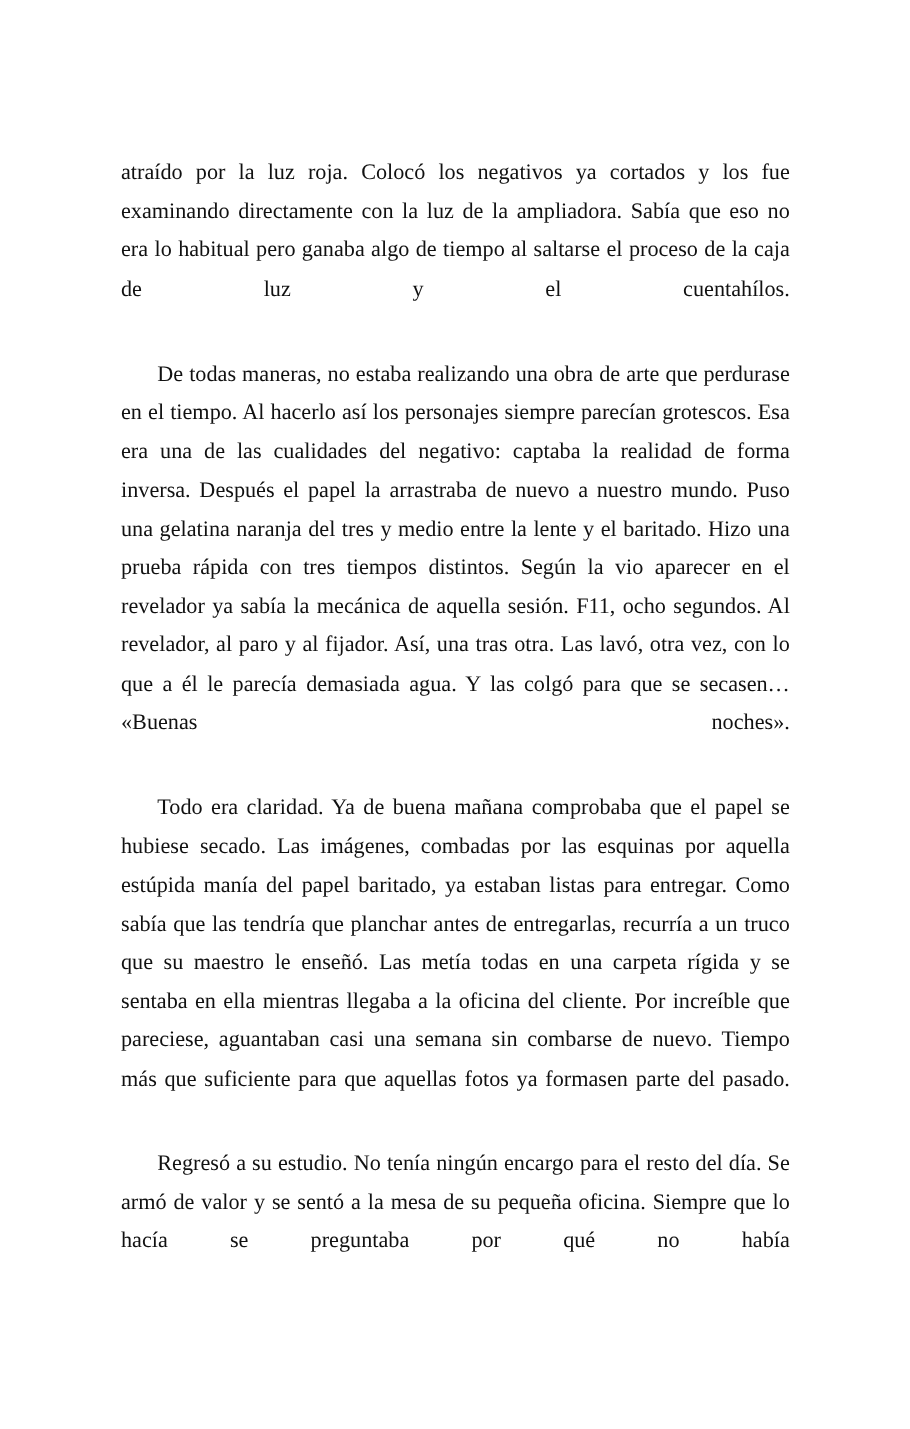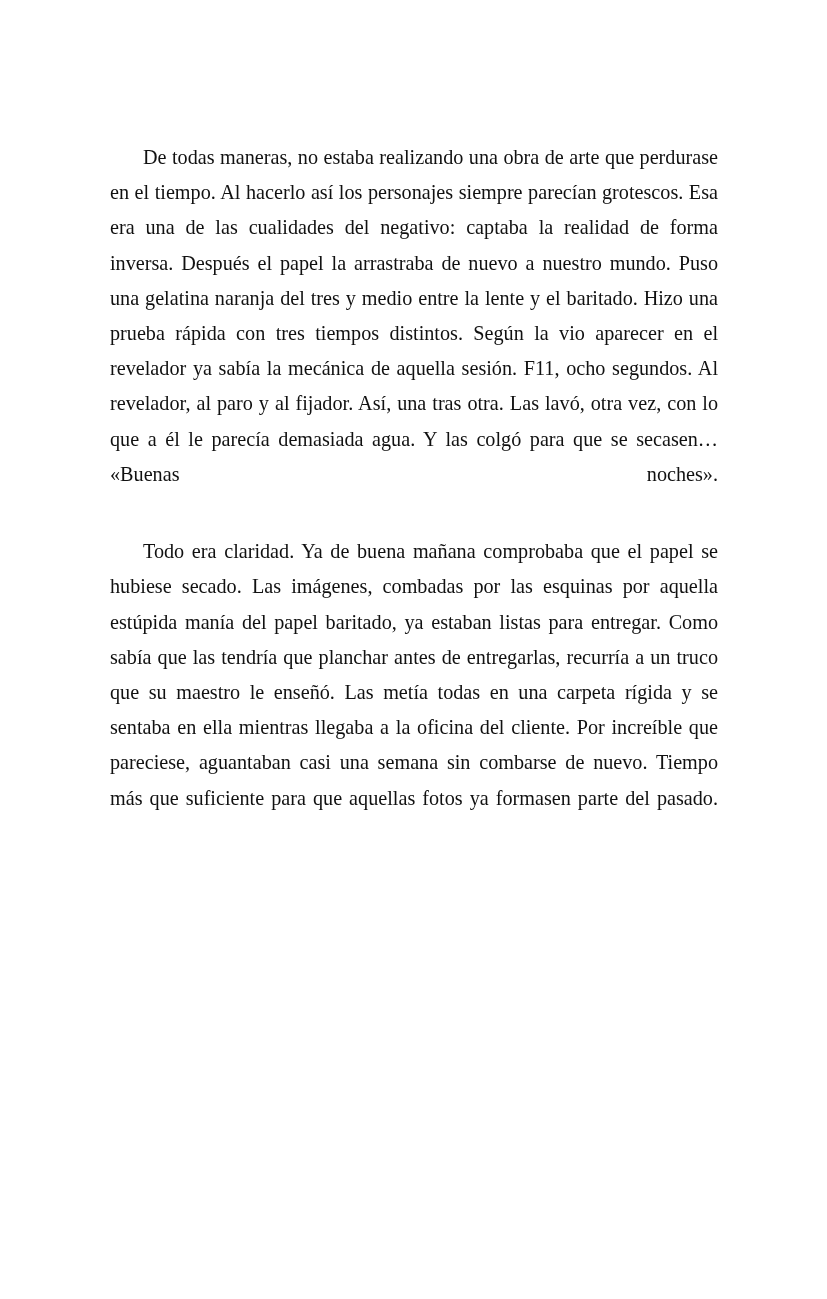--- a/index.html
+++ b/index.html
@@ -53,21 +53,23 @@
     display: inline-block;
     width: 100%;
   }
 </style>
 </head>
 <body>
 
 <div class="page">
   <div class="text-block">
 
+    <p class="para no-indent">atraído por la luz roja. Colocó los negativos ya cortados y los fue examinando directamente con la luz de la ampliadora. Sabía que eso no era lo habitual pero ganaba algo de tiempo al saltarse el proceso de la caja de luz y el cuentahílos.</p>
 
     <p class="para">De todas maneras, no estaba realizando una obra de arte que perdurase en el tiempo. Al hacerlo así los personajes siempre parecían grotescos. Esa era una de las cualidades del negativo: captaba la realidad de forma inversa. Después el papel la arrastraba de nuevo a nuestro mundo. Puso una gelatina naranja del tres y medio entre la lente y el baritado. Hizo una prueba rápida con tres tiempos distintos. Según la vio aparecer en el revelador ya sabía la mecánica de aquella sesión.  F11, ocho segundos. Al revelador, al paro y al fijador. Así, una tras otra. Las lavó, otra vez, con lo que a él le parecía demasiada agua. Y las colgó para que se secasen… «Buenas noches».</p>
 
     <p class="para">Todo era claridad. Ya de buena mañana comprobaba que el papel se hubiese secado. Las imágenes, combadas por las esquinas por aquella estúpida manía del papel baritado, ya estaban listas para entregar. Como sabía que las tendría que planchar antes de entregarlas, recurría a un truco que su maestro le enseñó. Las metía todas en una carpeta rígida y se sentaba en ella mientras llegaba a la oficina del cliente. Por increíble que pareciese, aguantaban casi una semana sin combarse de nuevo. Tiempo más que suficiente para que aquellas fotos ya formasen parte del pasado.</p>
 
 
+    <p class="para">Regresó a su estudio. No tenía ningún encargo para el resto del día. Se armó de valor y se sentó a la mesa de su pequeña oficina. Siempre que lo hacía se preguntaba por qué no había</p>
 
   </div>
 </div>
 
 </body></html>

